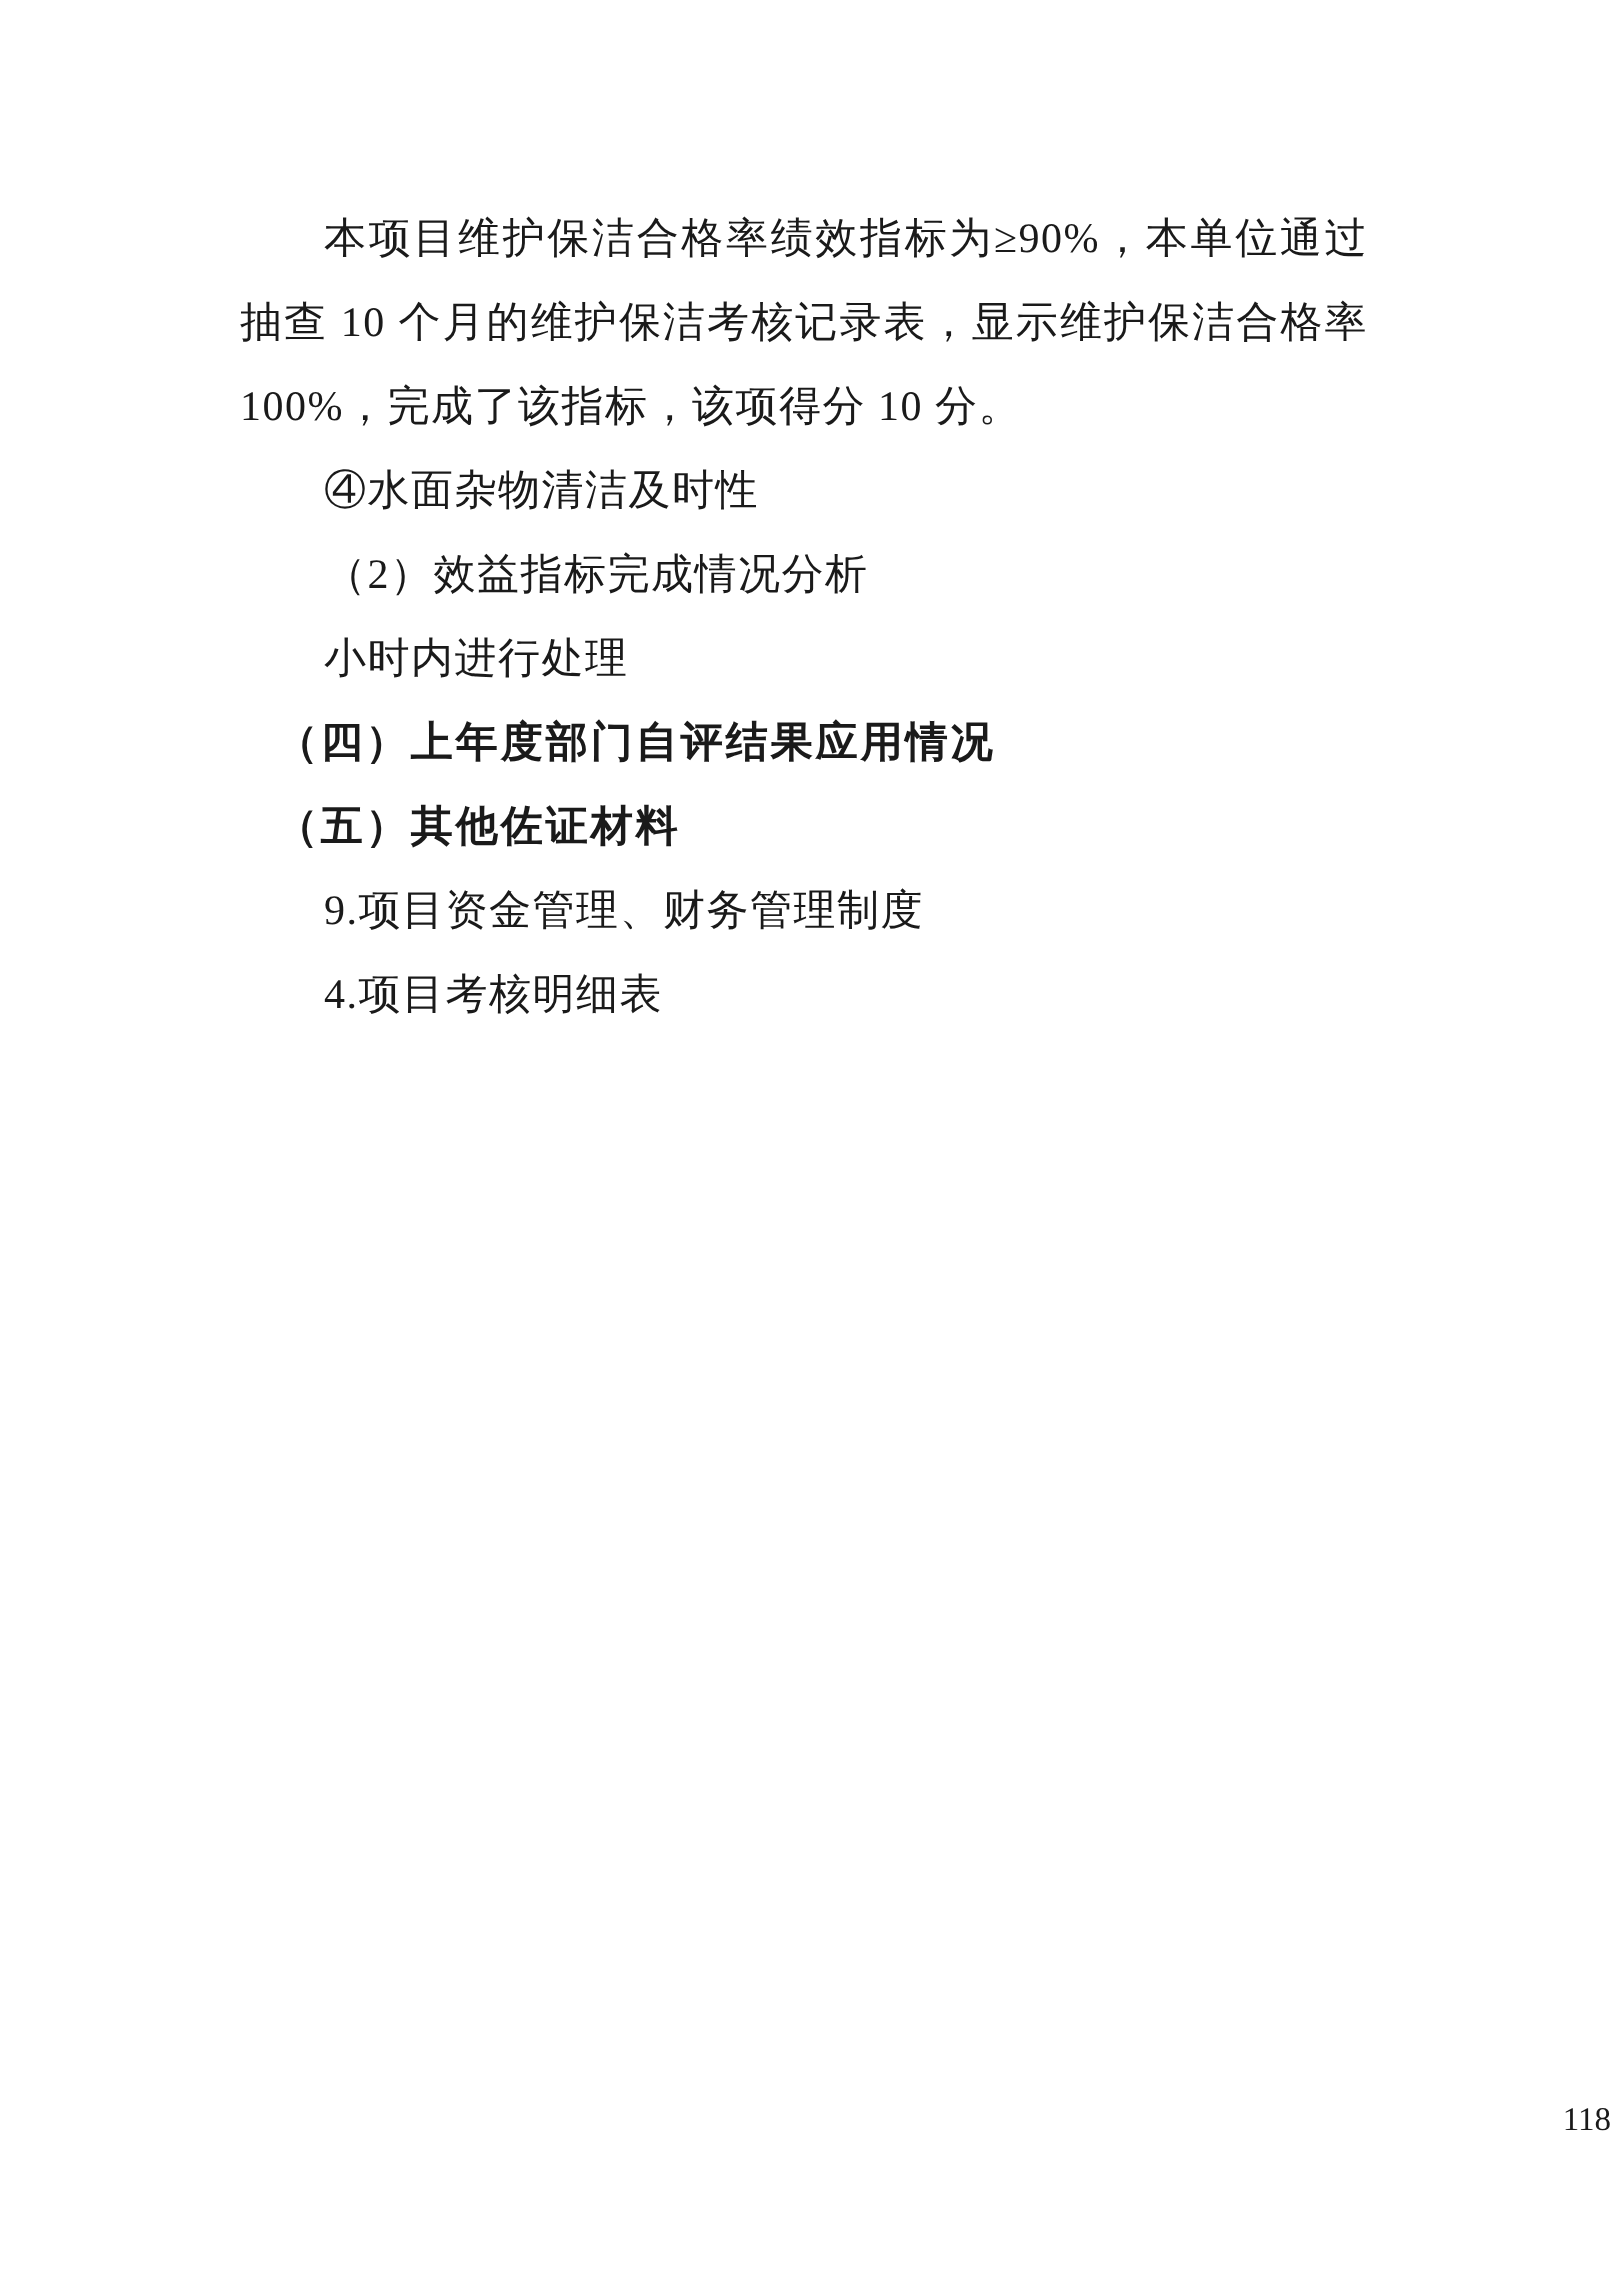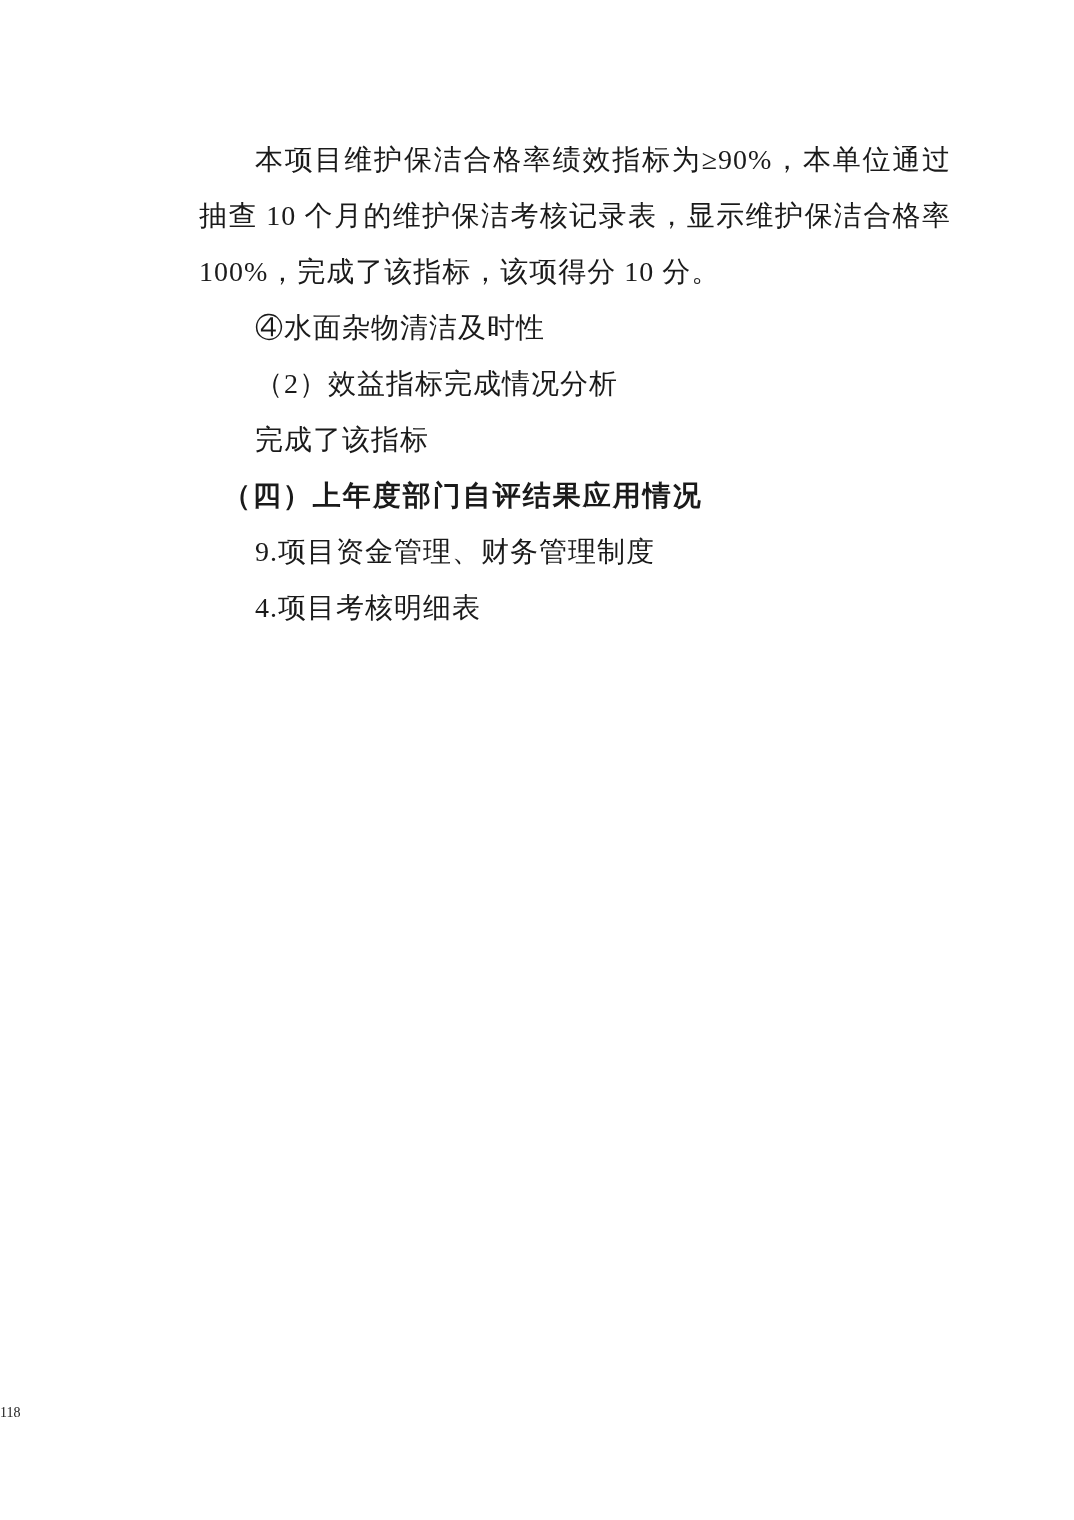--- a/index.html
+++ b/index.html
@@ -16,21 +16,20 @@
     font-family: "Liberation Serif", "DejaVu Serif", serif;
     overflow: hidden;
   }
   .body-text {
     position: absolute;
     left: 160px;
     top: 132px;
     width: 752px;
     font-size: 28px;
     line-height: 56px;
-    margin-left: 39px;
   }
   .body-text p, .body-text h2 {
     margin: 0;
     padding: 0;
   }
   .para {
     text-align: justify;
     text-indent: 2em;
     letter-spacing: 1px;
   }
@@ -44,35 +43,36 @@
     font-weight: 700;
     line-height: 56px;
     text-indent: 0.85em;
     letter-spacing: 2px;
   }
   .footer {
     position: absolute;
     top: 1398px;
     left: 0;
     width: 100%;
-    text-align: left;
-    font-size: 14px;
+    text-align: right;
+    font-size: 22px;
     line-height: 30px;
     color: #1a1a1a;
   }
 </style>
 </head>
 <body>
 
 <div class="page">
   <div class="body-text">
     <p class="para">本项目维护保洁合格率绩效指标为≥90%，本单位通过抽查 10 个月的维护保洁考核记录表，显示维护保洁合格率 100%，完成了该指标，该项得分 10 分。</p>
     <p class="sub-line">④水面杂物清洁及时性</p>
     <p class="sub-line">（2）效益指标完成情况分析</p>
-    <p class="sub-line">完成了该指标</p>
+    <p class="sub-line">小时内进行处理</p>
     <h2 class="heading">（四）上年度部门自评结果应用情况</h2>
+    <h2 class="heading">（五）其他佐证材料</h2>
     <p class="sub-line">9.项目资金管理、财务管理制度</p>
     <p class="sub-line">4.项目考核明细表</p>
   </div>
   <div class="footer">
     <span>118</span>
   </div>
 </div>
 
 </body></html>

